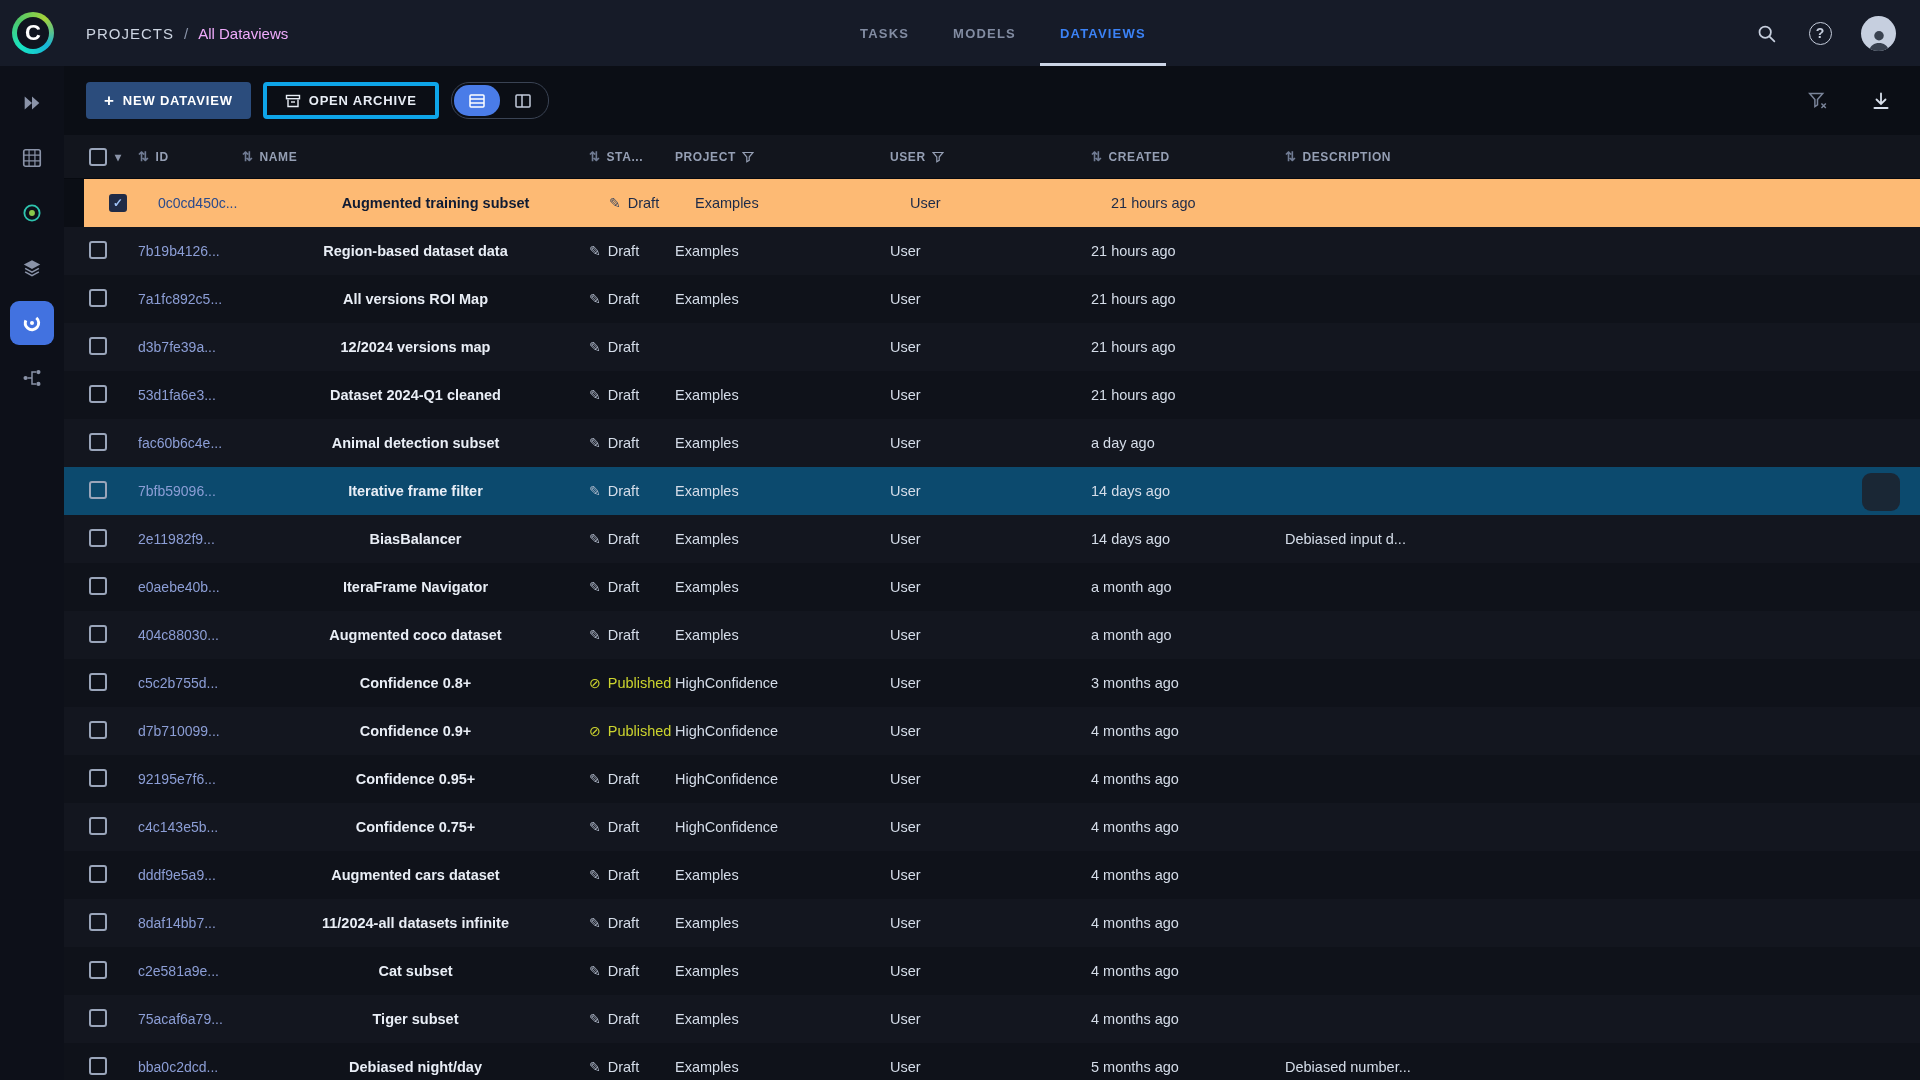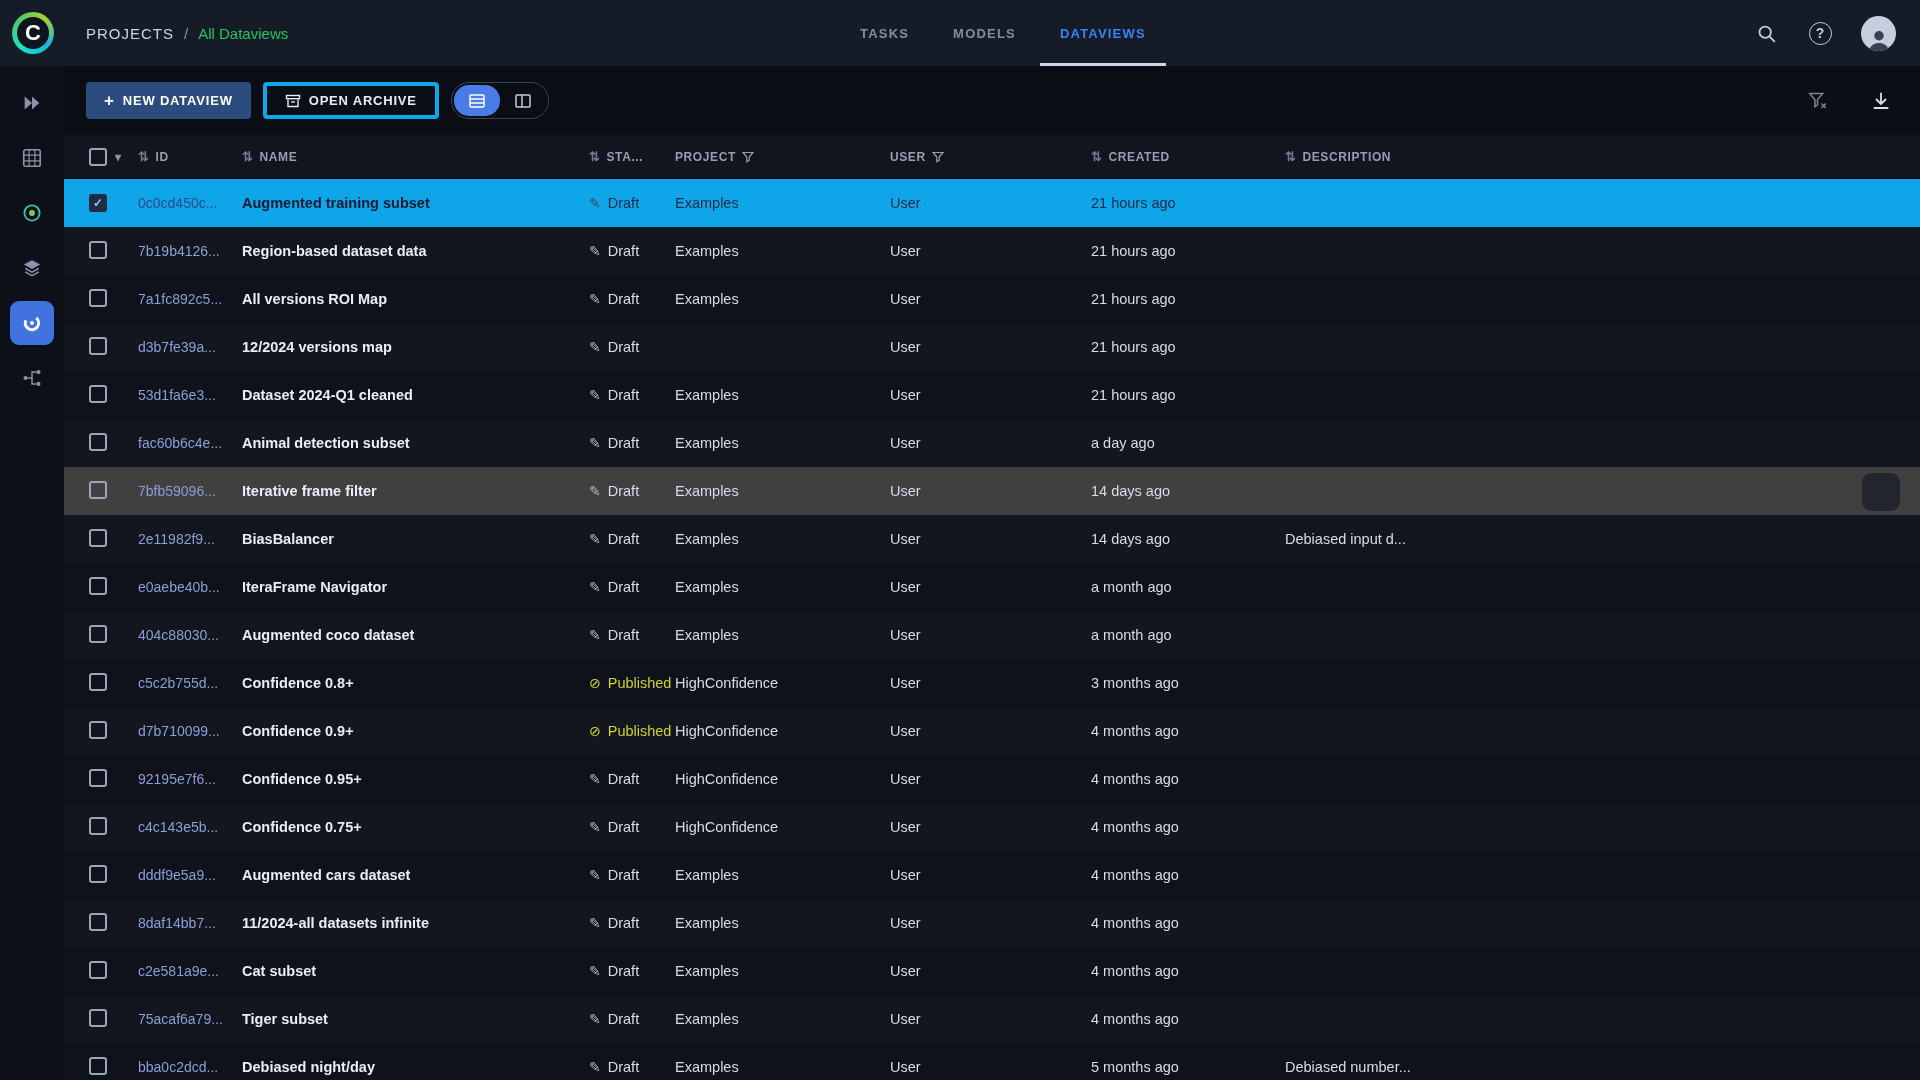--- a/index.html
+++ b/index.html
@@ -10,21 +10,21 @@
   .topbar { position:fixed; top:0; left:0; width:1920px; height:66px; background:#161b28;
             display:flex; align-items:center; padding:0 24px 0 12px; z-index:20; }
   .logo { width:42px; height:42px; border-radius:50%; position:relative; flex:0 0 auto;
           background:conic-gradient(from 220deg,#17e5c4,#4ec86a,#a5d23a,#17b5d8,#17e5c4);
           display:flex; align-items:center; justify-content:center; cursor:pointer; }
   .logo::before { content:""; position:absolute; inset:5px; border-radius:50%; background:#10141f; }
   .logo span { position:relative; color:#ffffff; font-weight:bold; font-size:22px; }
   .breadcrumb { margin-left:32px; display:flex; align-items:center; gap:10px; font-size:15px; }
   .crumb-root { color:#cdd5e2; letter-spacing:1px; cursor:pointer; }
   .crumb-sep  { color:#8b95aa; }
-  .crumb-current { color:#22c55e; }
+  .crumb-current { color:#f0abfc; }
 
   .tabs { position:absolute; left:840px; top:0; height:66px; display:flex; gap:4px; }
   .tab { height:100%; padding:0 20px; display:flex; align-items:center; position:relative;
          color:#828ca2; font-size:13px; font-weight:bold; letter-spacing:1.2px; cursor:pointer; }
   .tab.active { color:#3b82f6; }
   .tab.active::after { content:""; position:absolute; left:0; right:0; bottom:0; height:3px;
                        background:#ccd5e6; }
 
   .topbar-actions { margin-left:auto; display:flex; align-items:center; gap:28px; }
   .icon-btn { width:26px; height:26px; display:flex; align-items:center; justify-content:center; cursor:pointer; }
@@ -63,35 +63,35 @@
   .thead { height:44px; background:#12151d; border-bottom:1px solid #070a10; }
   .th { display:flex; align-items:center; gap:6px; color:#959fb4; font-size:12px;
         font-weight:bold; letter-spacing:.6px; cursor:pointer; overflow:hidden; white-space:nowrap; }
   .sort-glyph { font-size:13px; color:#707b93; }
   .caret { color:#8a93a8; font-size:12px; cursor:pointer; }
   .th-check { padding-left:25px; gap:8px; }
 
   .row { height:48px; cursor:pointer; }
   .row:nth-child(odd)  { background:#0f121a; }
   .row:nth-child(even) { background:#13161f; }
-  .row.hovered { background:#404040; }
+  .row.hovered { background:#0c4a6e; }
   .td { overflow:hidden; white-space:nowrap; text-overflow:ellipsis; font-size:14.5px; color:#d5dde9; }
   .td-check { padding-left:25px; }
   .td-id { color:#8c9ed6; font-size:14px; }
-  .td-name { color:#e9eef6; font-weight:bold; }
+  .td-name { color:#e9eef6; font-weight:bold;text-align:center; }
   .td-status { display:flex; align-items:center; gap:7px; }
   .status-icon { color:#b3bccd; font-size:14px; }
   .td-status.published, .td-status.published .status-icon { color:#ccd42e; }
 
   .checkbox { width:18px; height:18px; border:2px solid #9aa5ba; border-radius:3px;
               display:inline-flex; align-items:center; justify-content:center; flex:0 0 auto; cursor:pointer; }
   .checkbox.checked { background:#1d2742; border-color:#1d2742; }
   .checkbox.checked::after { content:"✓"; color:#9fc3f8; font-size:12px; font-weight:bold; }
 
-  .row.selected { background:#0ea5e9; }
+  .row.selected { background:#fdba74;margin-left:20px; }
   .row.selected .td { color:#1c2a48; }
   .row.selected .td-id { color:#2a4a8c; }
   .row.selected .td-name { color:#0f1b33; }
   .row.selected .status-icon { color:#39465f; }
   .row.selected .checkbox { background:#202b46; border-color:#202b46; }
 
   .scroll-hint { position:fixed; left:1862px; top:473px; width:38px; height:38px;
                  border-radius:9px; background:#1d212b; opacity:.85; z-index:5; cursor:pointer; }
 
   svg { display:block; }

